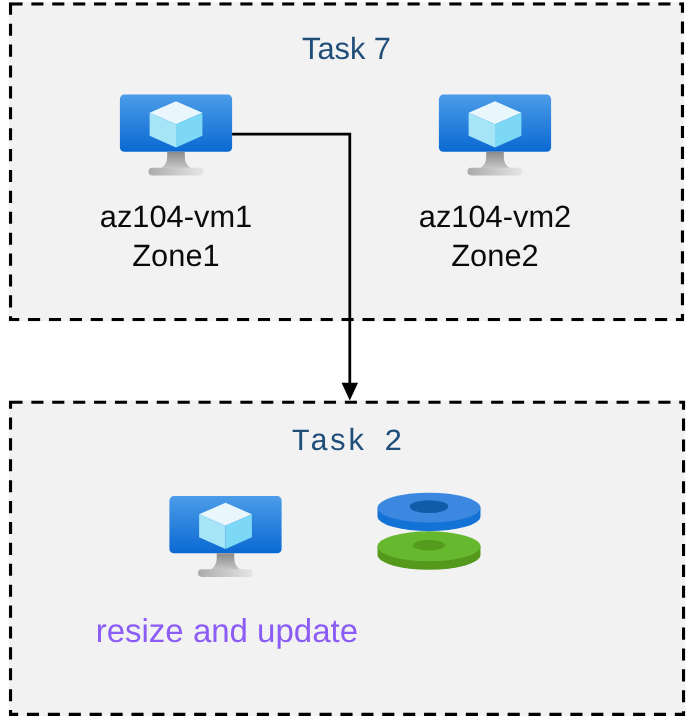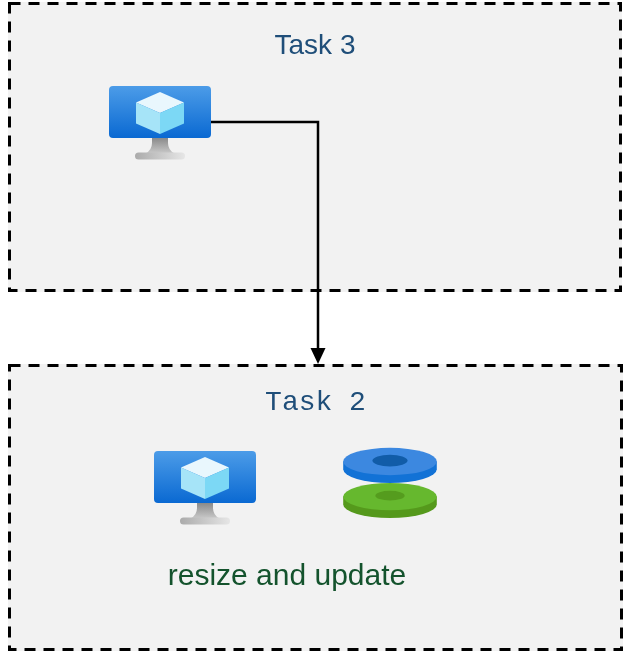--- a/index.html
+++ b/index.html
@@ -25,22 +25,22 @@
   }
   #vm1-group{left:52px;top:83px;}
   #vm2-group{left:342px;top:83px;}
   .vm-label{
     margin-top:18px;text-align:center;font-size:28px;line-height:36px;color:#0a0a0a;
   }
   .abs{position:absolute;}
   #task2-vm-icon{left:145px;top:86px;}
   #task2-disks-icon{left:331px;top:78px;}
   #task2-caption{
-    left:79px;top:194px;width:400px;text-align:center;
-    font-size:30px;color:#14532d;
+    left:79px;top:194px;width:400px;text-align:left;
+    font-size:30px;color:#8b5cf6;
   }
   #arrow-overlay{position:absolute;left:0;top:0;z-index:5;pointer-events:none;}
 </style>
 </head>
 <body>
 
 <svg width="0" height="0" style="position:absolute">
   <defs>
     <linearGradient id="scrGrad" x1="0" y1="0" x2="0" y2="1">
       <stop offset="0" stop-color="#4C9CE8"></stop>
@@ -54,35 +54,55 @@
       <stop offset="0" stop-color="#ABABAB"></stop>
         <stop offset="1" stop-color="#E6E6E6"></stop>
     </linearGradient>
   </defs>
 </svg>
 
 <div class="task-box" id="task1-box">
   <svg class="dash-border" width="614" height="290">
     <rect x="1.5" y="1.5" width="611" height="287" fill="none" stroke="#000000" stroke-width="3" stroke-dasharray="11 8"></rect>
   </svg>
-  <div class="box-title" id="task1-title">Task 3</div>
+  <div class="box-title" id="task1-title">Task 7</div>
 
   <div class="vm-group" id="vm1-group">
     <svg width="104" height="76" viewBox="0 0 104 76">
       <rect x="1" y="1" width="102" height="52" rx="4" fill="url(#scrGrad)"></rect>
       <g>
         <polygon points="52,7 76,17.5 52,28 28,17.5" fill="#E9F7FD"></polygon>
         <polygon points="28,17.5 52,28 52,49 28,38.5" fill="#A6E4F8"></polygon>
         <polygon points="76,17.5 52,28 52,49 76,38.5" fill="#7CD8F5"></polygon>
       </g>
       <path d="M44,53 h16 v5 q0,7 6.5,10.5 h-29 q6.5,-3.5 6.5,-10.5 z" fill="url(#standGrad)"></path>
       <rect x="27" y="67.5" width="50" height="7" rx="3.5" fill="url(#baseGrad)"></rect>
     </svg>
+    <div class="vm-label">
+      <div>az104-vm1</div>
+      <div>Zone1</div>
+    </div>
   </div>
 
+  <div class="vm-group" id="vm2-group">
+    <svg width="104" height="76" viewBox="0 0 104 76">
+      <rect x="1" y="1" width="102" height="52" rx="4" fill="url(#scrGrad)"></rect>
+      <g>
+        <polygon points="52,7 76,17.5 52,28 28,17.5" fill="#E9F7FD"></polygon>
+        <polygon points="28,17.5 52,28 52,49 28,38.5" fill="#A6E4F8"></polygon>
+        <polygon points="76,17.5 52,28 52,49 76,38.5" fill="#7CD8F5"></polygon>
+      </g>
+      <path d="M44,53 h16 v5 q0,7 6.5,10.5 h-29 q6.5,-3.5 6.5,-10.5 z" fill="url(#standGrad)"></path>
+      <rect x="27" y="67.5" width="50" height="7" rx="3.5" fill="url(#baseGrad)"></rect>
+    </svg>
+    <div class="vm-label">
+      <div>az104-vm2</div>
+      <div>Zone2</div>
+    </div>
+  </div>
 </div>
 
 <div class="task-box" id="task2-box">
   <svg class="dash-border" width="615" height="287">
     <rect x="1.5" y="1.5" width="612" height="284" fill="none" stroke="#000000" stroke-width="3" stroke-dasharray="11 8"></rect>
   </svg>
   <div class="box-title" id="task2-title">Task 2</div>
 
   <svg class="abs" id="task2-vm-icon" width="104" height="76" viewBox="0 0 104 76">
     <rect x="1" y="1" width="102" height="52" rx="4" fill="url(#scrGrad)"></rect>

